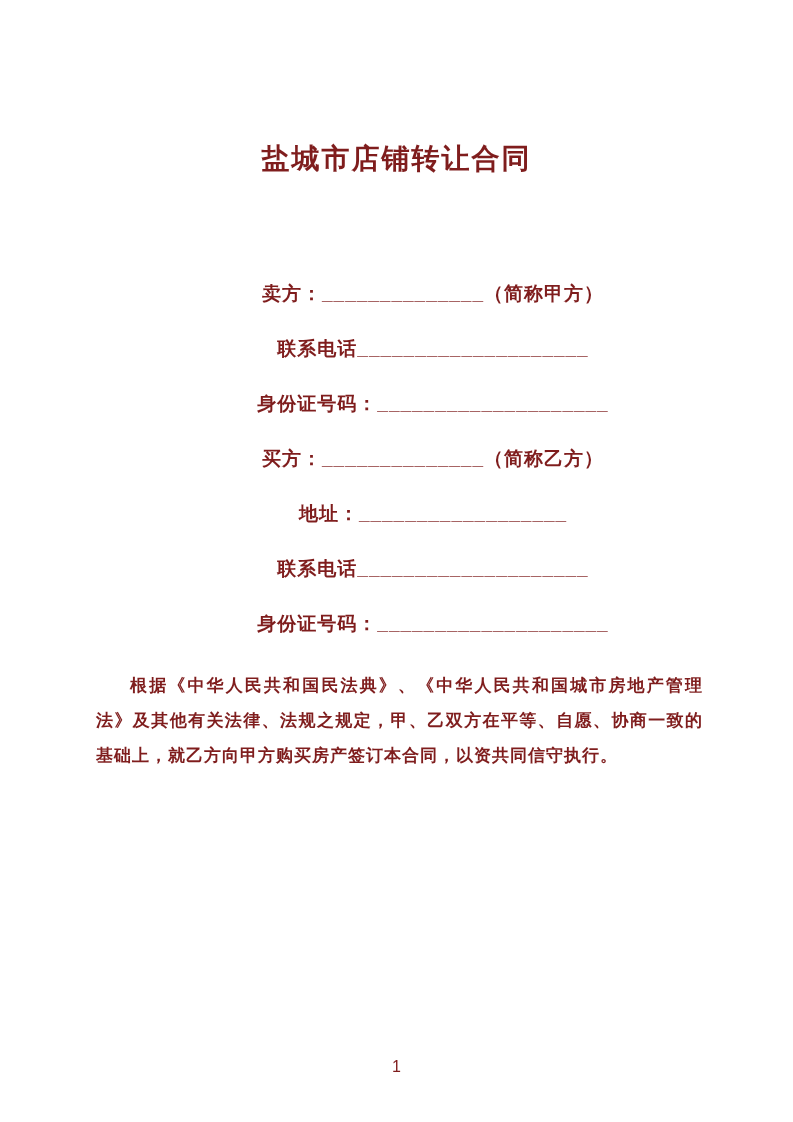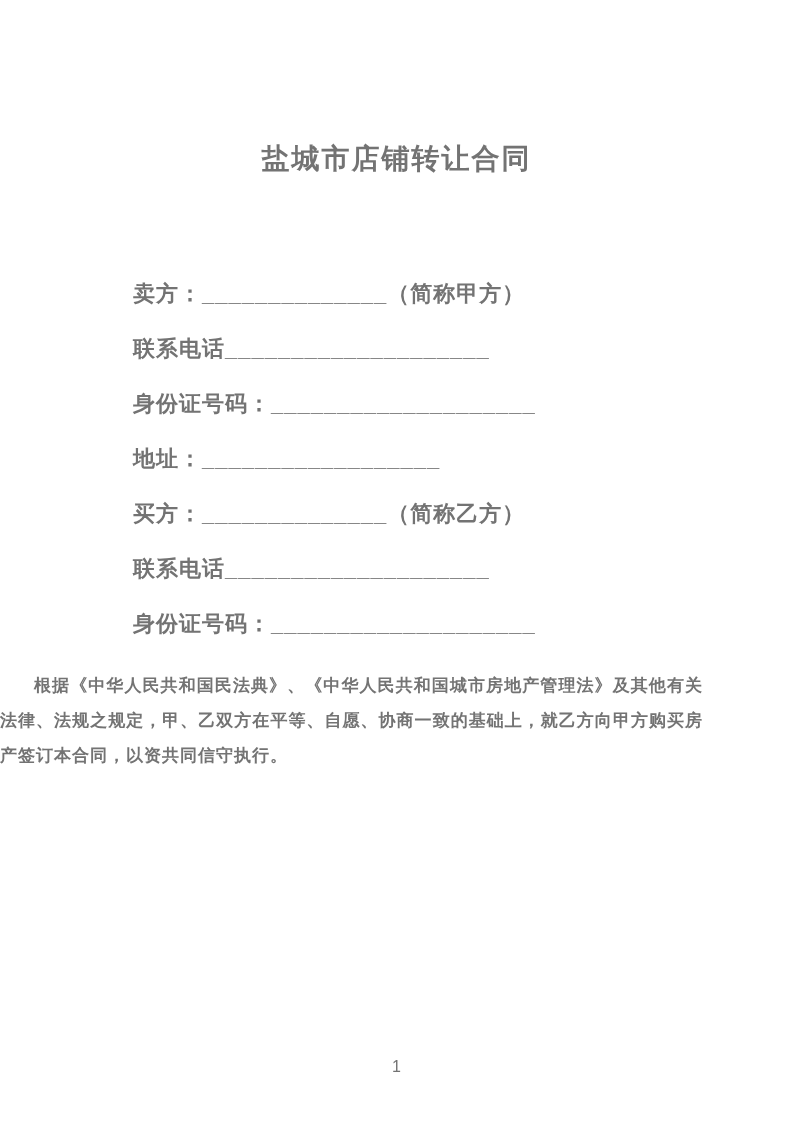--- a/index.html
+++ b/index.html
@@ -5,48 +5,50 @@
   html, body {
     margin: 0;
     padding: 0;
     background: #ffffff;
   }
   .page {
     position: relative;
     width: 793px;
     height: 1122px;
     background: #ffffff;
-    color: #737373;
+    color: #7f1d1d;
     font-family: "Liberation Sans", "DejaVu Sans", sans-serif;
     overflow: hidden;
     box-sizing: border-box;
   }
   .doc-title {
     margin: 0;
     padding-top: 140px;
     text-align: center;
     font-size: 28px;
     font-weight: bold;
     letter-spacing: 2px;
   }
   .fields {
     margin-top: 105px;
     margin-left: 133px;
     margin-right: 60px;
   }
   .field-line {
     margin: 0 0 33px 0;
-    font-size: 22px;
+    font-size: 19px;
     font-weight: bold;
     line-height: 22px;
     white-space: pre-wrap;
     letter-spacing: 1px;
+    text-align: center;
   }
   .paragraphs {
     margin-top: 28px;
+    margin-left: 96px;
     margin-right: 90px;
   }
   .para {
     margin: 0 0 28px 0;
     font-size: 17px;
     font-weight: bold;
     line-height: 35px;
     text-indent: 2em;
     text-align: justify;
     letter-spacing: 1px;
@@ -66,22 +68,22 @@
 <body>
 
 <div class="page">
 
   <h1 class="doc-title">盐城市店铺转让合同</h1>
 
   <div class="fields">
     <p class="field-line">卖方：______________（简称甲方）</p>
     <p class="field-line">联系电话____________________</p>
     <p class="field-line">身份证号码：____________________</p>
+    <p class="field-line">买方：______________（简称乙方）</p>
     <p class="field-line">地址：__________________</p>
-    <p class="field-line">买方：______________（简称乙方）</p>
     <p class="field-line">联系电话____________________</p>
     <p class="field-line">身份证号码：____________________</p>
   </div>
 
   <div class="paragraphs">
     <p class="para">根据《中华人民共和国民法典》、《中华人民共和国城市房地产管理法》及其他有关法律、法规之规定，甲、乙双方在平等、自愿、协商一致的基础上，就乙方向甲方购买房产签订本合同，以资共同信守执行。</p>
   </div>
 
   <div class="page-number">1</div>
 

